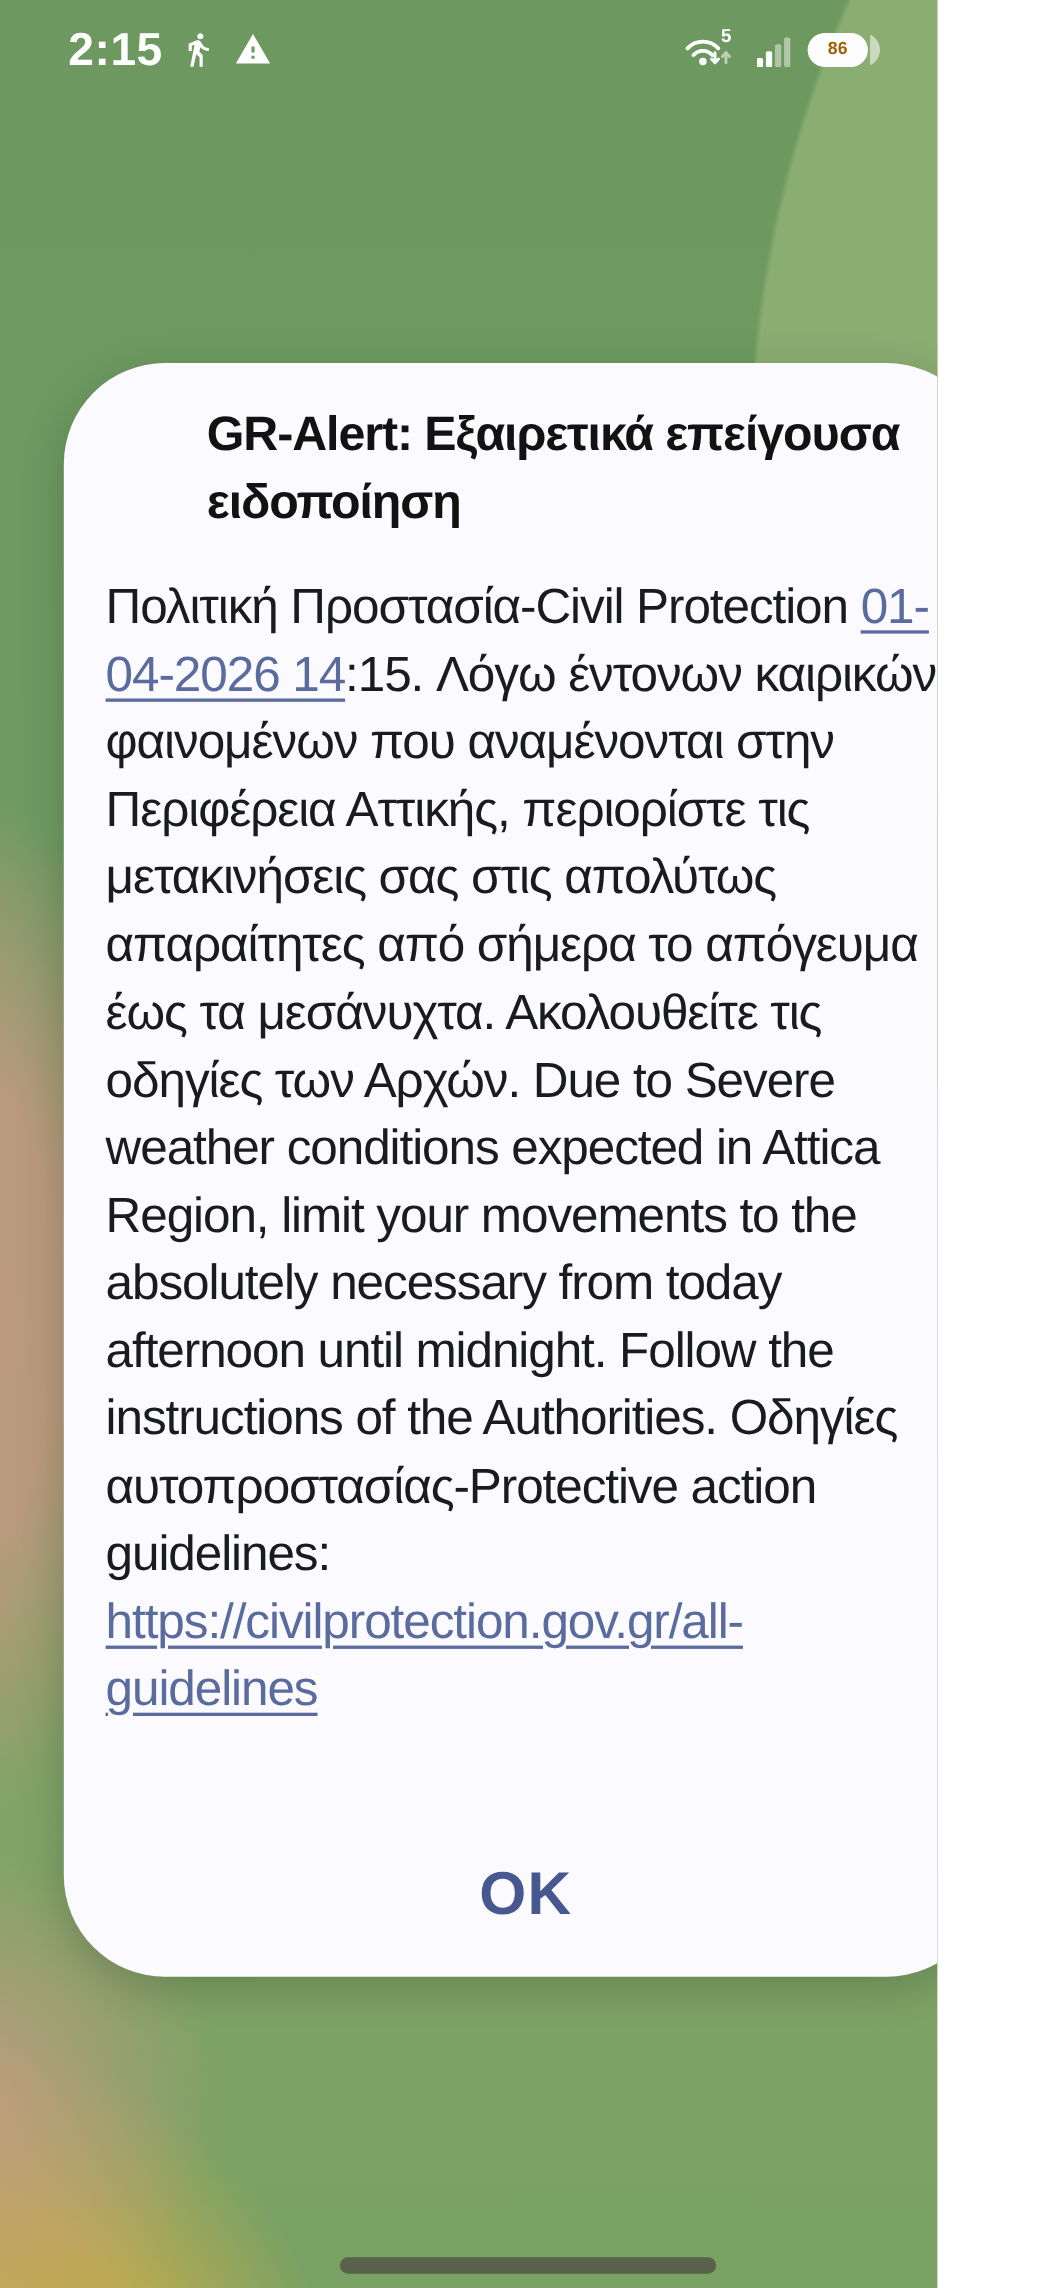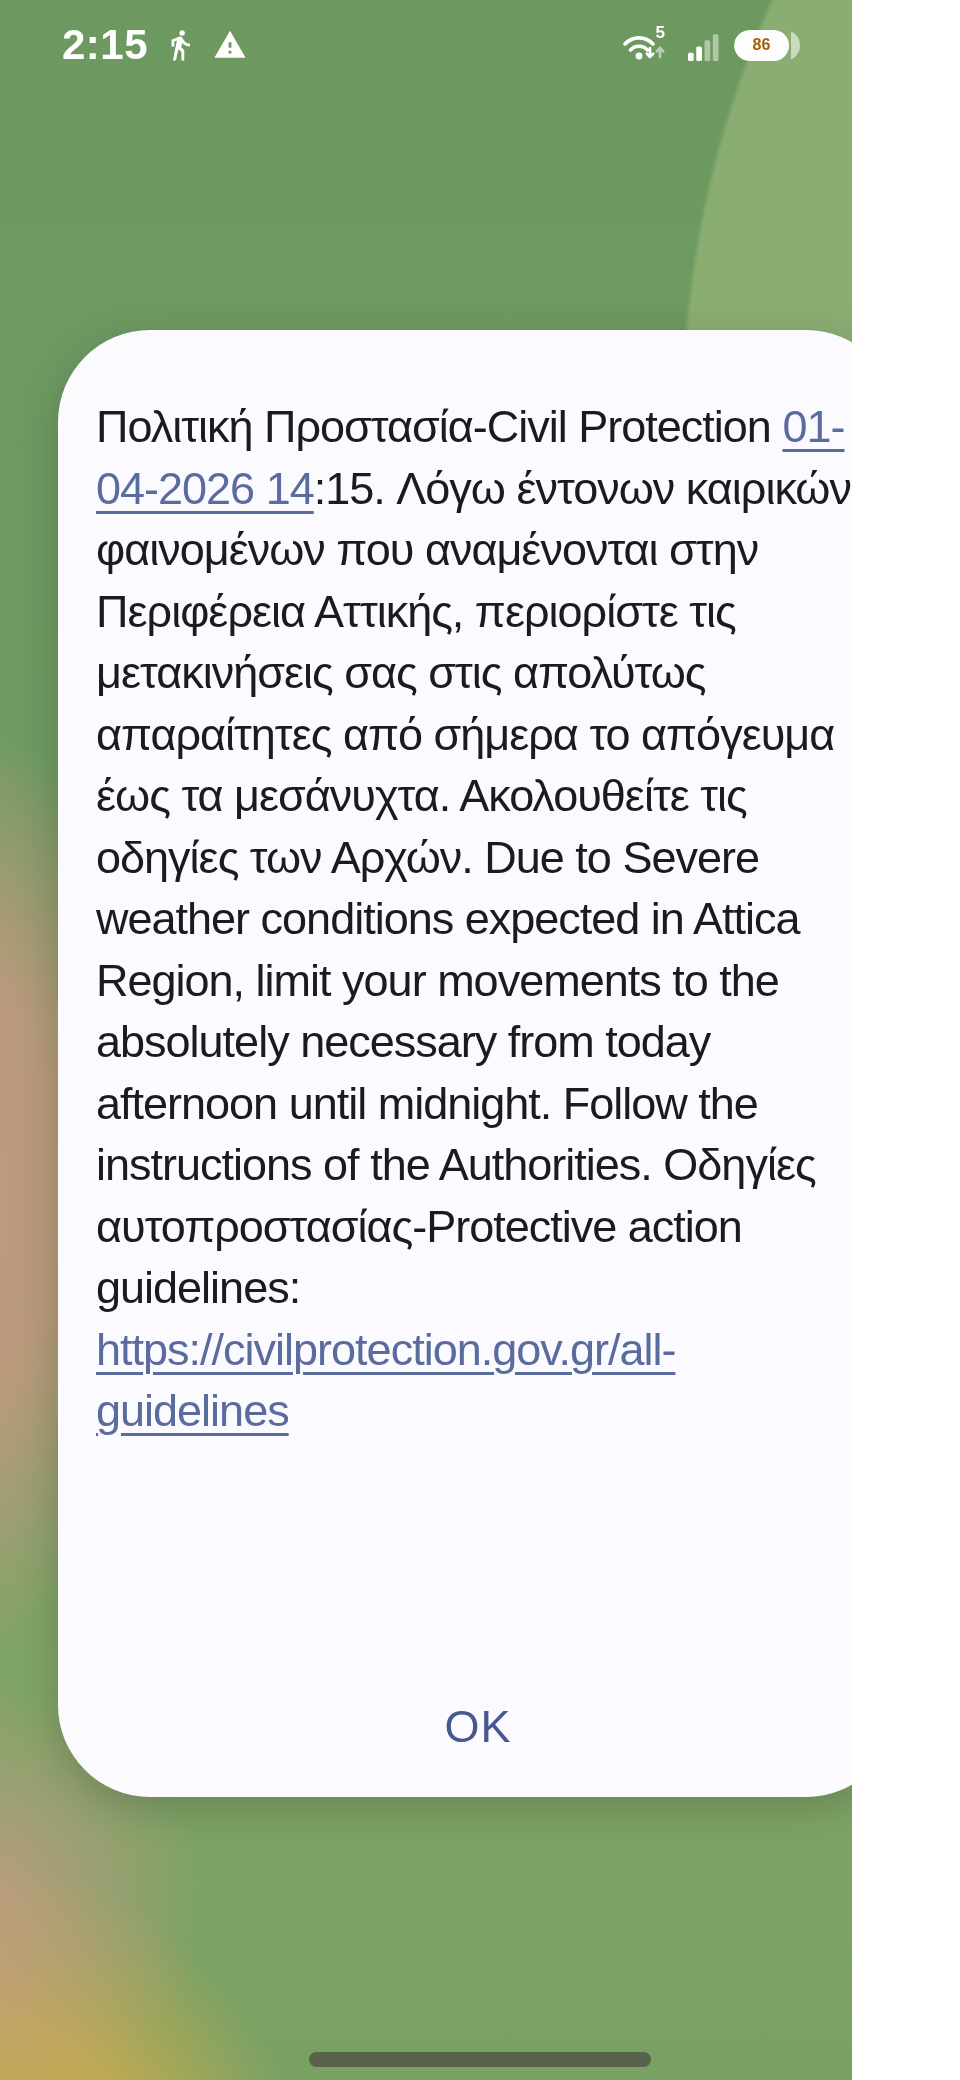--- a/index.html
+++ b/index.html
@@ -74,21 +74,21 @@
     font-size:45px; line-height:61.5px; font-weight:400;
     color:#1a1b1f; letter-spacing:-1px;
   }
   .link{
     color:#5a6b9e; text-decoration:underline;
     text-decoration-thickness:3px; text-underline-offset:7px;
     overflow-wrap:anywhere; cursor:pointer;
   }
   .ok-btn{
     position:absolute; bottom:36px; left:50%; transform:translateX(-50%);
-    font-size:45px; font-weight:400; color:#47578f; letter-spacing:1px;
+    font-size:55px; font-weight:700; color:#47578f; letter-spacing:1px;
     padding:8px 28px; cursor:pointer;
   }
 
   
   .gesture-bar{
     position:absolute; left:309px; top:2052px; width:342px; height:15px;
     border-radius:8px; background:#59624a;
   }
 </style>
 </head>
@@ -129,19 +129,20 @@
       <div class="battery">
         <div class="battery-fill">
           <span class="battery-txt">86</span>
         </div>
         <div class="battery-tail"></div>
       </div>
     </div>
   </div>
 
   <div class="dialog">
+    <h1 class="dialog-title">GR-Alert: Εξαιρετικά επείγουσα ειδοποίηση</h1>
     <p class="dialog-body"><span>Πολιτική Προστασία-Civil Protection </span><span class="link">01-04-2026 14</span><span>:15. Λόγω έντονων καιρικών φαινομένων που αναμένονται στην Περιφέρεια Αττικής, περιορίστε τις μετακινήσεις σας στις απολύτως απαραίτητες από σήμερα το απόγευμα έως τα μεσάνυχτα. Ακολουθείτε τις οδηγίες των Αρχών. Due to Severe weather conditions expected in Attica Region, limit your movements to the absolutely necessary from today afternoon until midnight. Follow the instructions of the Authorities. Οδηγίες αυτοπροστασίας-Protective action guidelines: </span><span class="link">https://civilprotection.gov.gr/all-guidelines</span></p>
     <div class="ok-btn">OK</div>
   </div>
 
   <div class="gesture-bar"></div>
 
 </div>
 
 </body></html>

